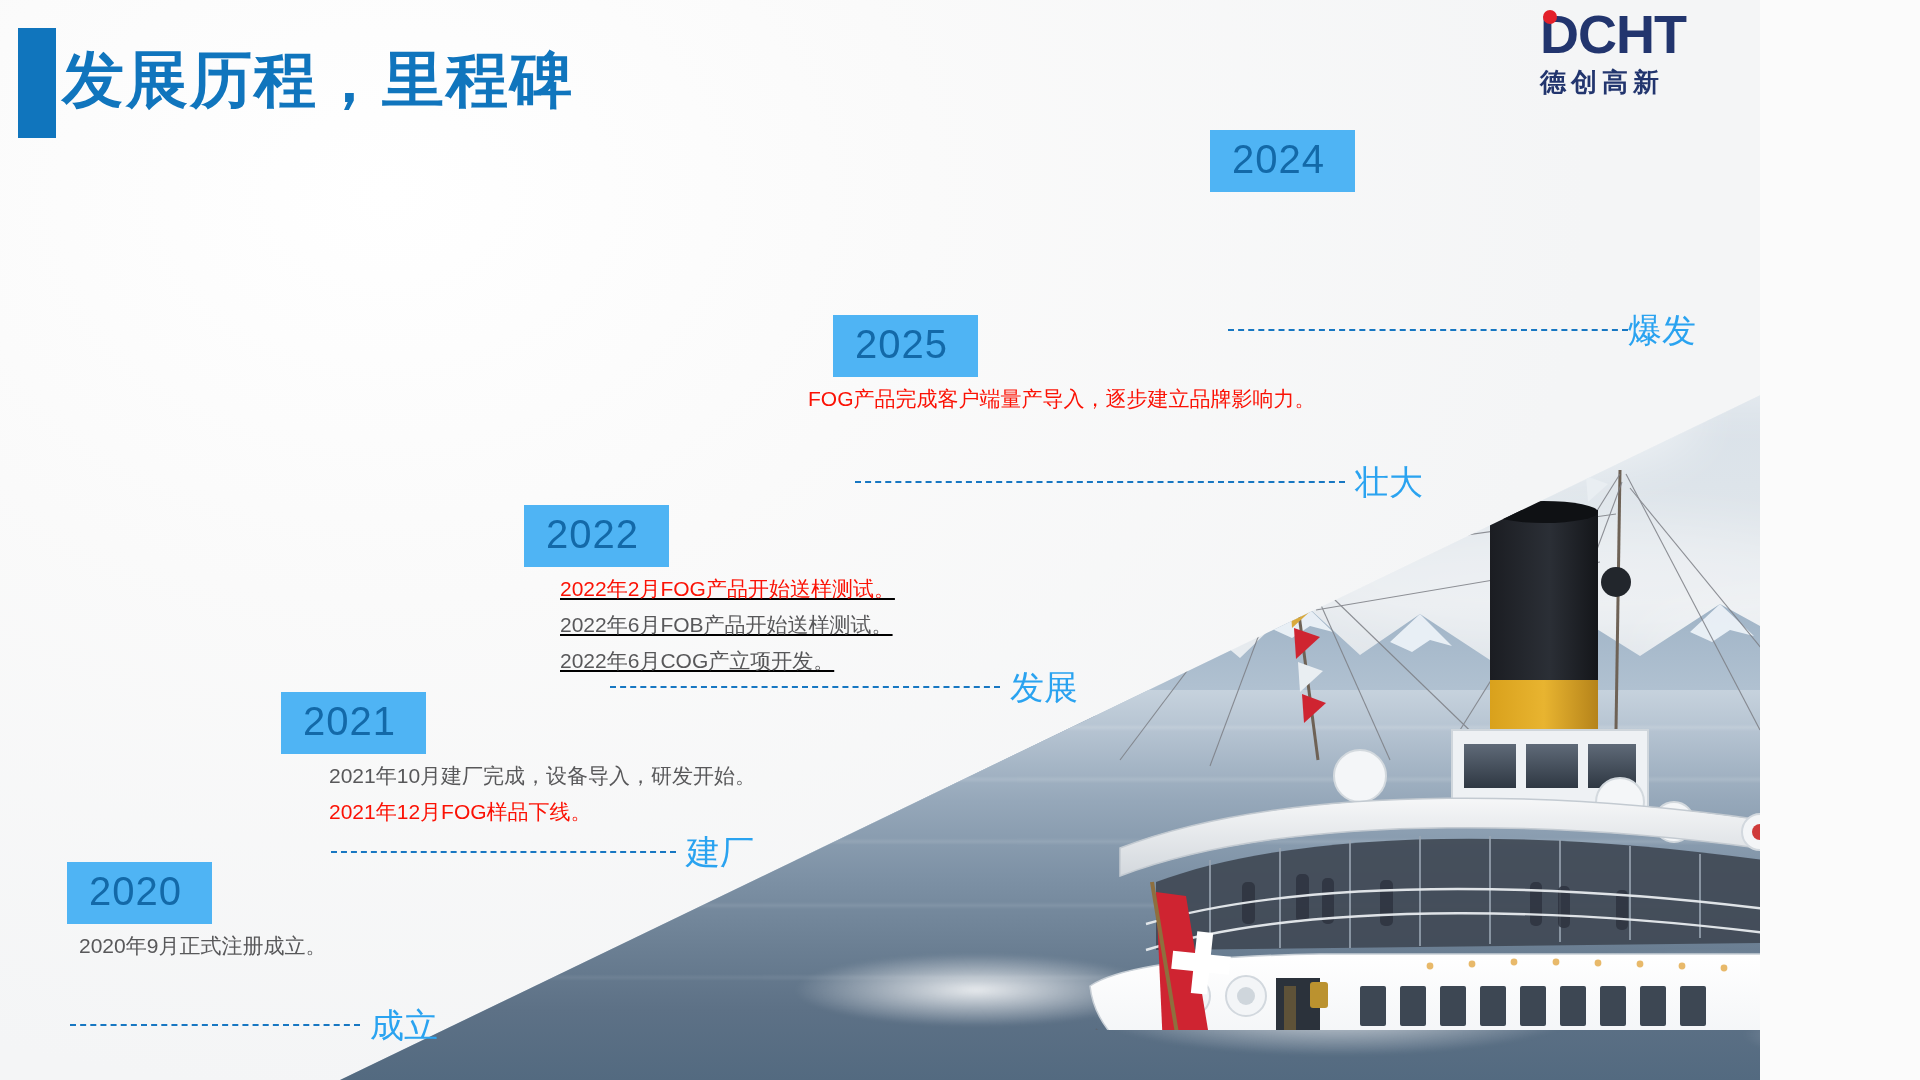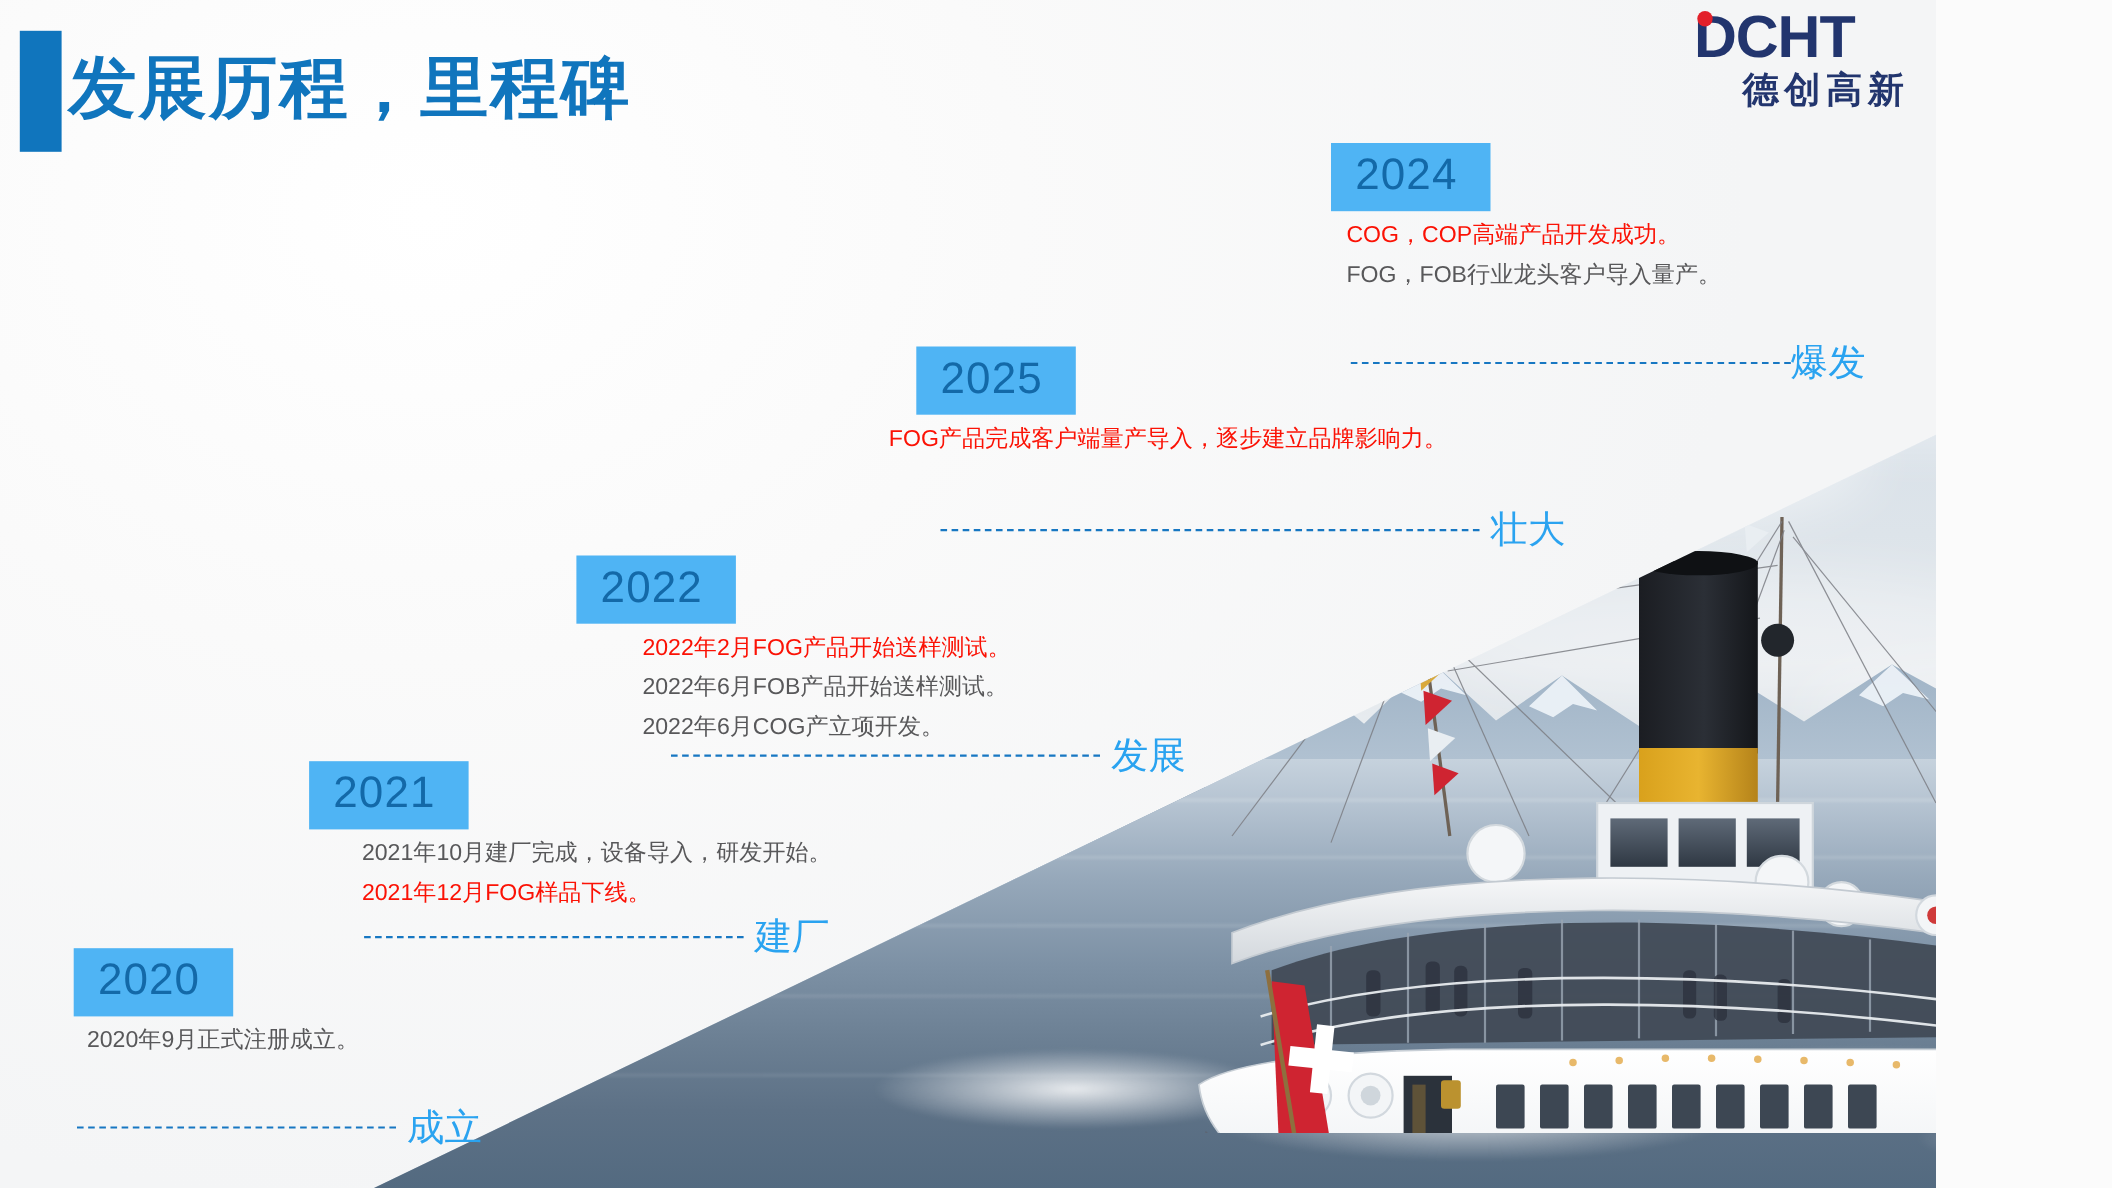--- a/index.html
+++ b/index.html
@@ -81,22 +81,22 @@
   #logo .wordmark { position:relative; height:56px; }
   #logo .dcht {
     font-size:54px; font-weight:bold; color:#22356e;
     letter-spacing:-1px; line-height:56px;
   }
   #logo .reddot {
     position:absolute; left:3px; top:4px;
     width:14px; height:14px; border-radius:50%; background:#e3202a;
   }
   #logo .cn {
-    font-size:33px; font-weight:bold; color:#22356e;
-    letter-spacing:5px; line-height:40px; white-space:nowrap;text-align:right;
+    font-size:26px; font-weight:bold; color:#22356e;
+    letter-spacing:5px; line-height:40px; white-space:nowrap;
   }
 
   
   .entry { position:absolute; }
   .year {
     display:inline-block;
     background:#4fb4f4; color:#1369a8;
     font-size:40px; line-height:1;
     padding:9px 30px 13px 22px;
     letter-spacing:1px;
@@ -123,21 +123,21 @@
   #p2024 { left:1228px; top:313px; }
   #p2024 .dash { width:400px; }
   #p2024 .tag { margin-left:0px; }
 
   #e2023 { left:833px; top:315px; }
   #e2023 .lines { margin-left:-25px; }
   #p2023 { left:855px; top:465px; }
   #p2023 .dash { width:490px; }
 
   #e2022 { left:524px; top:505px; }
-  #e2022 .lines { margin-left:60px; }
+  #e2022 .lines { margin-left:36px;text-decoration:underline; }
   #p2022 { left:610px; top:670px; }
   #p2022 .dash { width:390px; }
 
   #e2021 { left:281px; top:692px; }
   #e2021 .lines { margin-left:48px; }
   #p2021 { left:331px; top:835px; }
   #p2021 .dash { width:345px; }
 
   #e2020 { left:67px; top:862px; }
   #e2020 .lines { margin-left:12px; }
@@ -379,24 +379,20 @@
   <div id="logo">
     <div class="wordmark">
       <span class="reddot"></span>
       <div class="dcht">DCHT</div>
     </div>
     <div class="cn">德创高新</div>
   </div>
 
   <div class="entry" id="e2024">
     <div class="year">2024</div>
-    <div class="lines">
-      <div class="line red">COG，COP高端产品开发成功。</div>
-      <div class="line gray">FOG，FOB行业龙头客户导入量产。</div>
-    </div>
   </div>
   <div class="phase tight" id="p2024">
     <span class="dash"></span>
     <span class="tag">爆发</span>
   </div>
 
   <div class="entry" id="e2023">
     <div class="year">2025</div>
     <div class="lines">
       <div class="line red">FOG产品完成客户端量产导入，逐步建立品牌影响力。</div>

